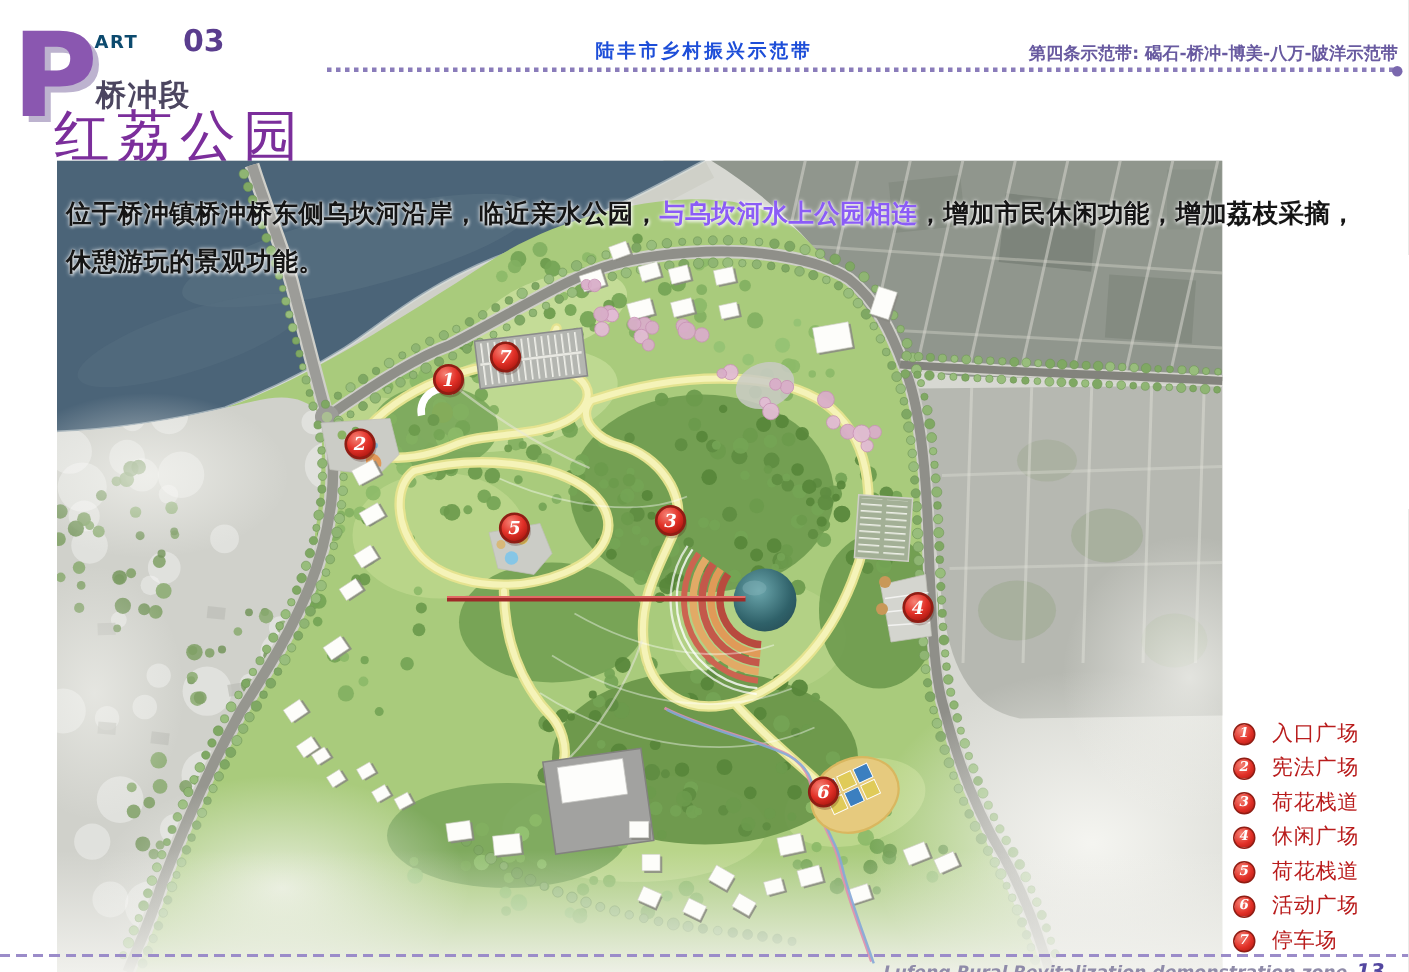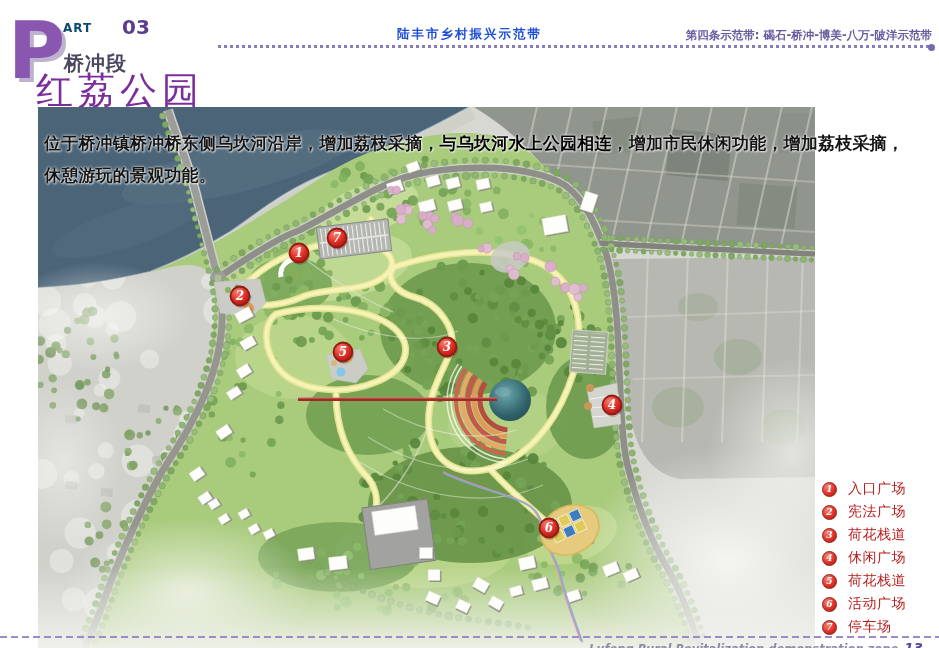--- a/index.html
+++ b/index.html
@@ -19,21 +19,21 @@
   .rule-dot{position:absolute;top:44px;right:4px;width:7px;height:7px;border-radius:50%;background:#7a68ae;}
 
   
   .map-wrap{position:absolute;left:38px;top:107px;width:777px;height:541px;}
   .map-wrap svg{display:block;}
 
   
   .desc{position:absolute;left:44px;top:111px;width:872px;font-size:17px;line-height:31.5px;
         font-weight:bold;color:#151515;letter-spacing:.2px;
         text-shadow:0 0 3px rgba(255,255,255,.85),0 0 1px rgba(255,255,255,.9),1px 1px 2px rgba(255,255,255,.6);}
-  .desc .hl{color:#000000;margin-top:43px;}
+  .desc .hl{color:#8b5cf6;margin-top:43px;}
 
   
   .legend{position:absolute;left:822px;top:481px;display:flex;flex-direction:column;gap:7px;}
   .legend-item{display:flex;align-items:center;gap:11px;height:16px;}
   .legend-dot{width:15px;height:15px;border-radius:50%;flex:0 0 15px;
               background:radial-gradient(circle at 35% 30%,#f58376,#e23128 55%,#a8150e);
               border:1.5px solid #8f1d14;box-sizing:border-box;
               display:flex;align-items:center;justify-content:center;
               color:#fff;font-size:9px;font-weight:700;font-style:italic;font-family:"DejaVu Serif",serif;}
   .legend-label{font-size:14px;color:#b91c1c;letter-spacing:.5px;}
@@ -1362,21 +1362,21 @@
           </g>
           <g transform="translate(299 131)">
             <circle cx="1" cy="2" r="10" fill="rgba(70,25,15,.25)"></circle>
             <circle r="9.5" fill="url(#markerGrad)" stroke="#8f1d14" stroke-width="1.8"></circle>
             <text y="4" text-anchor="middle" fill="#fff" font-size="12" font-weight="bold" font-style="italic" font-family="&quot;DejaVu Serif&quot;,serif">7</text>
           </g>
         </g>
   </svg>
   </div>
 
-  <p class="desc"><span>位于桥冲镇桥冲桥东侧乌坎河沿岸，增加荔枝采摘，</span><span class="hl">与乌坎河水上公园相连</span><span>，增加市民休闲功能，增加荔枝采摘，休憩游玩的景观功能。</span></p>
+  <p class="desc"><span>位于桥冲镇桥冲桥东侧乌坎河沿岸，临近亲水公园，</span><span class="hl">与乌坎河水上公园相连</span><span>，增加市民休闲功能，增加荔枝采摘，休憩游玩的景观功能。</span></p>
 
   <div class="legend" id="legend">
       <div class="legend-item">
         <span class="legend-dot">1</span>
         <span class="legend-label">入口广场</span>
       </div>
       <div class="legend-item">
         <span class="legend-dot">2</span>
         <span class="legend-label">宪法广场</span>
       </div>

